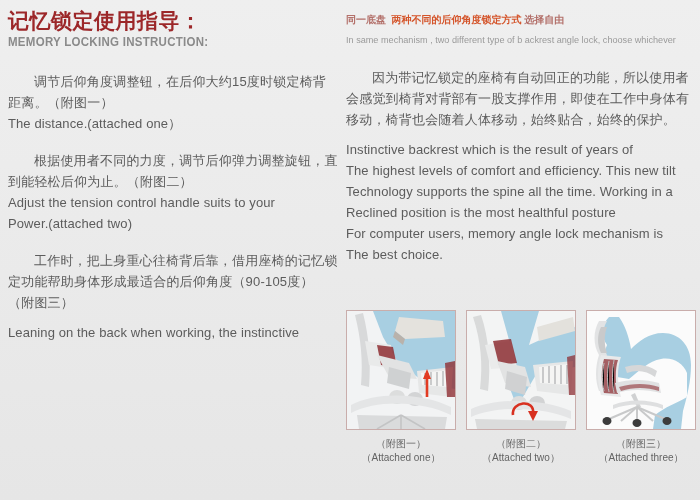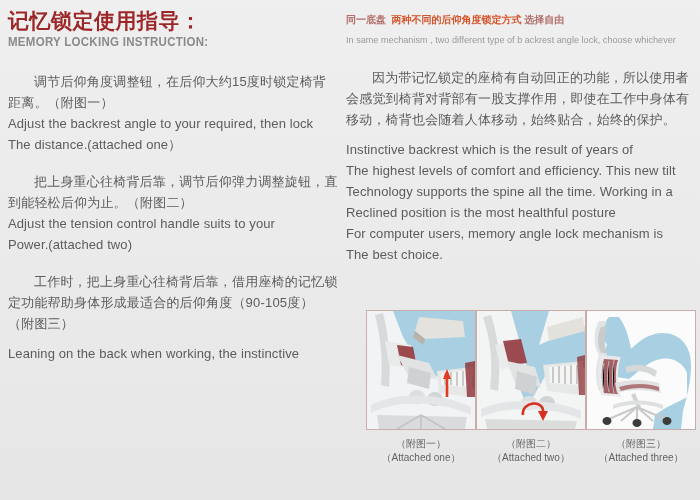--- a/index.html
+++ b/index.html
@@ -98,21 +98,21 @@
   .spacer-md { height: 16px; }
   .spacer-lg { height: 21px; }
 
   
   .figures {
     position: absolute;
     left: 346px;
     top: 310px;
     width: 350px;
     display: flex;
-    justify-content: flex-end;
+    justify-content: space-between;
   }
   .figure {
     width: 110px;
   }
   .figframe {
     width: 110px;
     height: 120px;
     border: 1px solid #c9adab;
     background: #ffffff;
     box-sizing: border-box;
@@ -138,28 +138,27 @@
 
   <div class="col-left">
 
     <h1 class="title-cn">记忆锁定使用指导：</h1>
     <h2 class="title-en">MEMORY  LOCKING INSTRUCTION:</h2>
 
     <div class="spacer-lg"></div>
 
     <div class="block">
       <p class="para cn">调节后仰角度调整钮，在后仰大约15度时锁定椅背距离。（附图一）</p>
-      <p class="para en">Adjust the backrest angle to your required, then lock</p>
       <p class="para en">The distance.(attached one）</p>
     </div>
 
     <div class="spacer-md"></div>
 
     <div class="block">
-      <p class="para cn">把上身重心往椅背后靠，调节后仰弹力调整旋钮，直到能轻松后仰为止。（附图二）</p>
+      <p class="para cn">根据使用者不同的力度，调节后仰弹力调整旋钮，直到能轻松后仰为止。（附图二）</p>
       <p class="para en">Adjust the tension control handle suits to your</p>
       <p class="para en">Power.(attached two)</p>
     </div>
 
     <div class="spacer-md"></div>
 
     <div class="block">
       <p class="para cn">工作时，把上身重心往椅背后靠，借用座椅的记忆锁定功能帮助身体形成最适合的后仰角度（90-105度）</p>
       <p class="para cn noindent">（附图三）</p>
       <div class="spacer-sm"></div>

